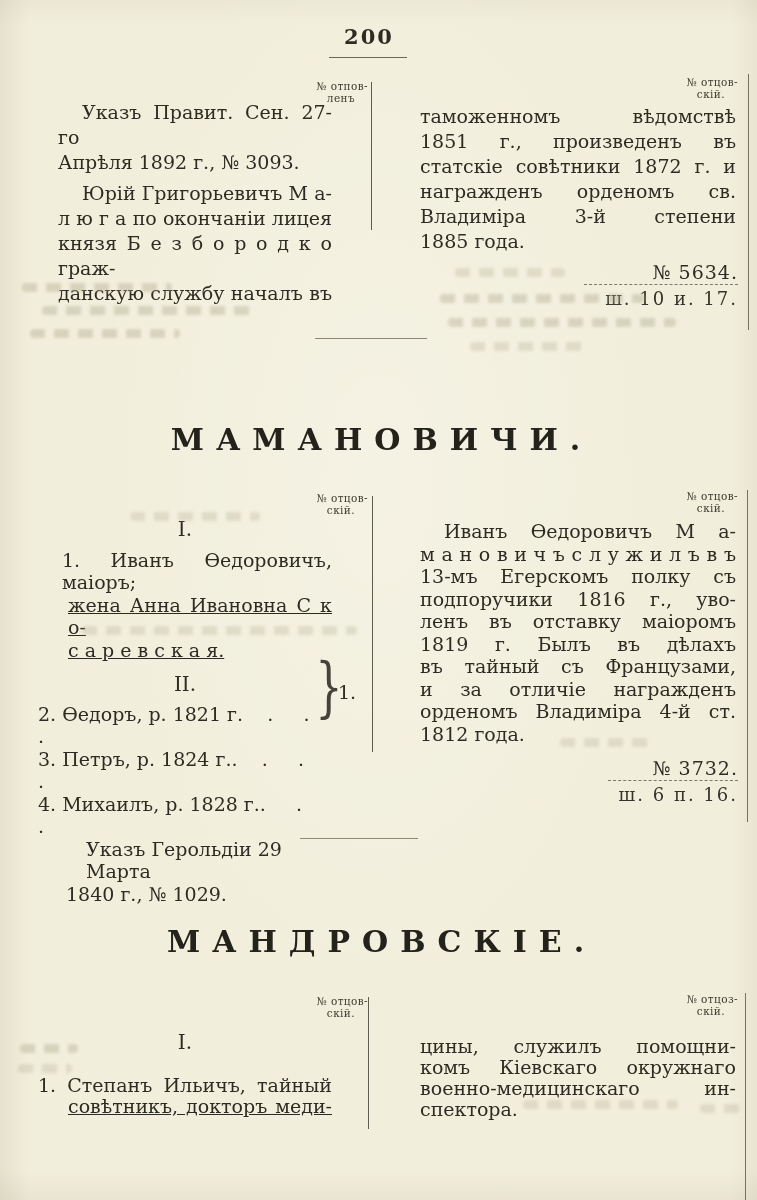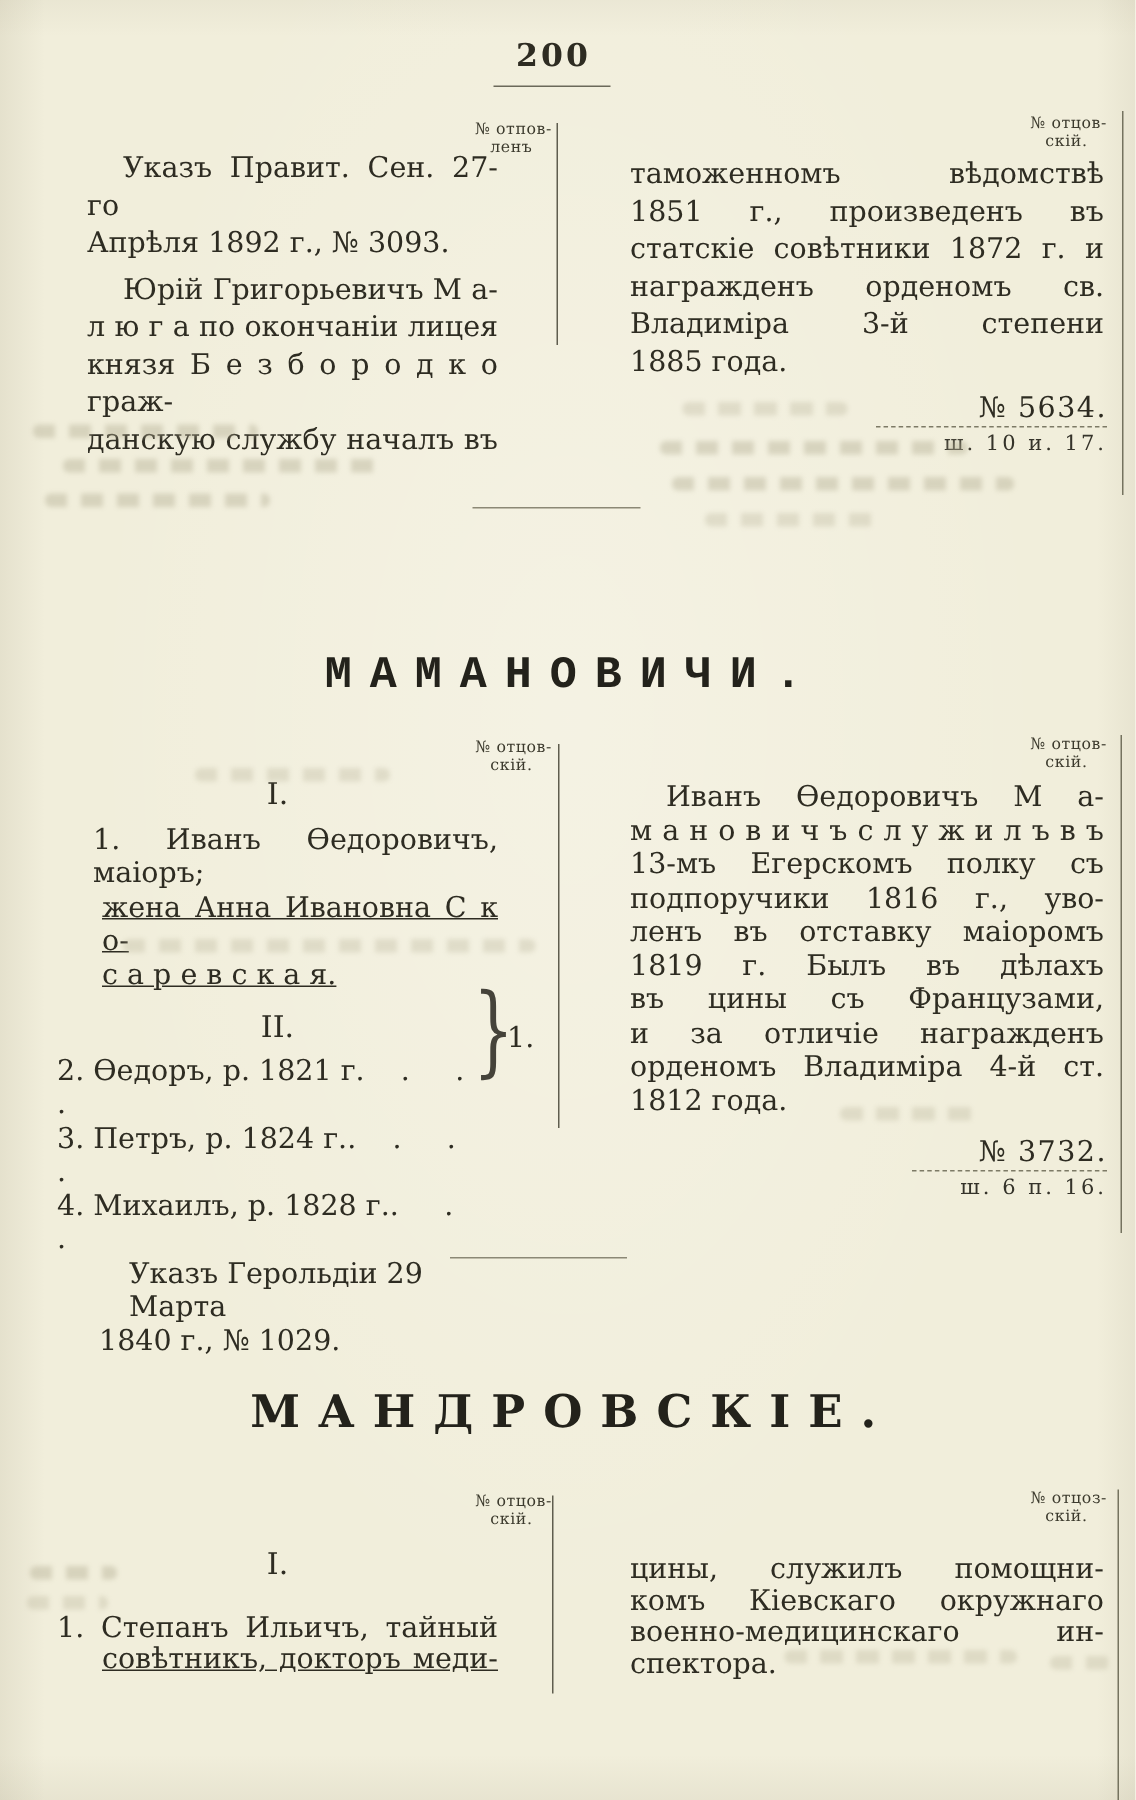--- a/index.html
+++ b/index.html
@@ -39,21 +39,21 @@
   .pad48{padding-left:48px;}
   .pad28{padding-left:28px;}
   .roman{text-align:center;font-size:20px;}
   .dots{white-space:pre-wrap;}
   .pgap{margin-top:6px;}
   
   .sect-title{left:0;width:100%;text-align:center;font-weight:700;font-size:30px;letter-spacing:12px;text-indent:6px;color:#23221b;}
   
   .refnum{font-size:19px;text-align:right;letter-spacing:1px;}
   .ref-underline{height:0;border-top:1px dashed #7d7a66;}
-  .shelf{font-size:14px;text-align:right;letter-spacing:2px;color:#35332a;}
+  .shelf{font-size:18px;text-align:right;letter-spacing:2px;color:#35332a;}
   
   .hdiv{height:1px;background:#8b8875;}
   
   .ghost{
     height:9px;border-radius:4px;
     background:repeating-linear-gradient(90deg,#b3ae93 0 15px,rgba(0,0,0,0) 15px 24px);
     opacity:.42;filter:blur(1.6px);
   }
   .ghost.g2{opacity:.30;}
   
@@ -105,21 +105,21 @@
   <div class="abs ghost" style="left:22px;top:283px;width:150px;"></div>
   <div class="abs ghost" style="left:42px;top:306px;width:215px;"></div>
   <div class="abs ghost" style="left:30px;top:329px;width:150px;"></div>
   <div class="abs ghost g2" style="left:455px;top:268px;width:110px;"></div>
   <div class="abs ghost" style="left:440px;top:294px;width:205px;"></div>
   <div class="abs ghost" style="left:448px;top:318px;width:228px;"></div>
   <div class="abs ghost g2" style="left:470px;top:342px;width:120px;"></div>
 
   <div class="abs hdiv" style="left:315px;top:338px;width:112px;"></div>
 
-  <div class="abs sect-title" style="top:434px;font-family:Liberation Mono, monospace;">МАМАНОВИЧИ.</div>
+  <div class="abs sect-title" style="top:422px;">МАМАНОВИЧИ.</div>
 
   <div class="abs arch-label" style="left:290px;top:492px;">
     <span>№ отцов-</span>
     <span class="l2">скій.</span>
   </div>
   <div class="abs vrule" style="left:372px;top:496px;height:256px;"></div>
 
   <div class="abs arch-label" style="left:660px;top:490px;">
     <span>№ отцов-</span>
     <span class="l2">скій.</span>
@@ -142,21 +142,21 @@
   <div class="abs brace" style="left:308px;top:650px;">}</div>
   <div class="abs fref" style="left:338px;top:681px;">1.</div>
 
   <div class="abs tcol lh22" style="left:420px;top:520px;width:316px;">
     <div class="just ind">Иванъ Ѳедоровичъ М а-</div>
     <div class="just">м а н о в и ч ъ  с л у ж и л ъ  в ъ</div>
     <div class="just">13-мъ Егерскомъ полку съ</div>
     <div class="just">подпоручики 1816 г., уво-</div>
     <div class="just">ленъ въ отставку маіоромъ</div>
     <div class="just">1819 г. Былъ въ дѣлахъ</div>
-    <div class="just">въ цины съ Французами,</div>
+    <div class="just">въ тайный съ Французами,</div>
     <div class="just">и за отличіе награжденъ</div>
     <div class="just">орденомъ Владиміра 4-й ст.</div>
     <div class="left">1812 года.</div>
   </div>
 
   <div class="abs refnum" style="left:560px;top:757px;width:178px;">№ 3732.</div>
   <div class="abs ref-underline" style="left:608px;top:780px;width:130px;"></div>
   <div class="abs shelf" style="left:560px;top:784px;width:178px;">ш. 6 п. 16.</div>
 
   <div class="abs ghost g2" style="left:130px;top:512px;width:130px;"></div>

